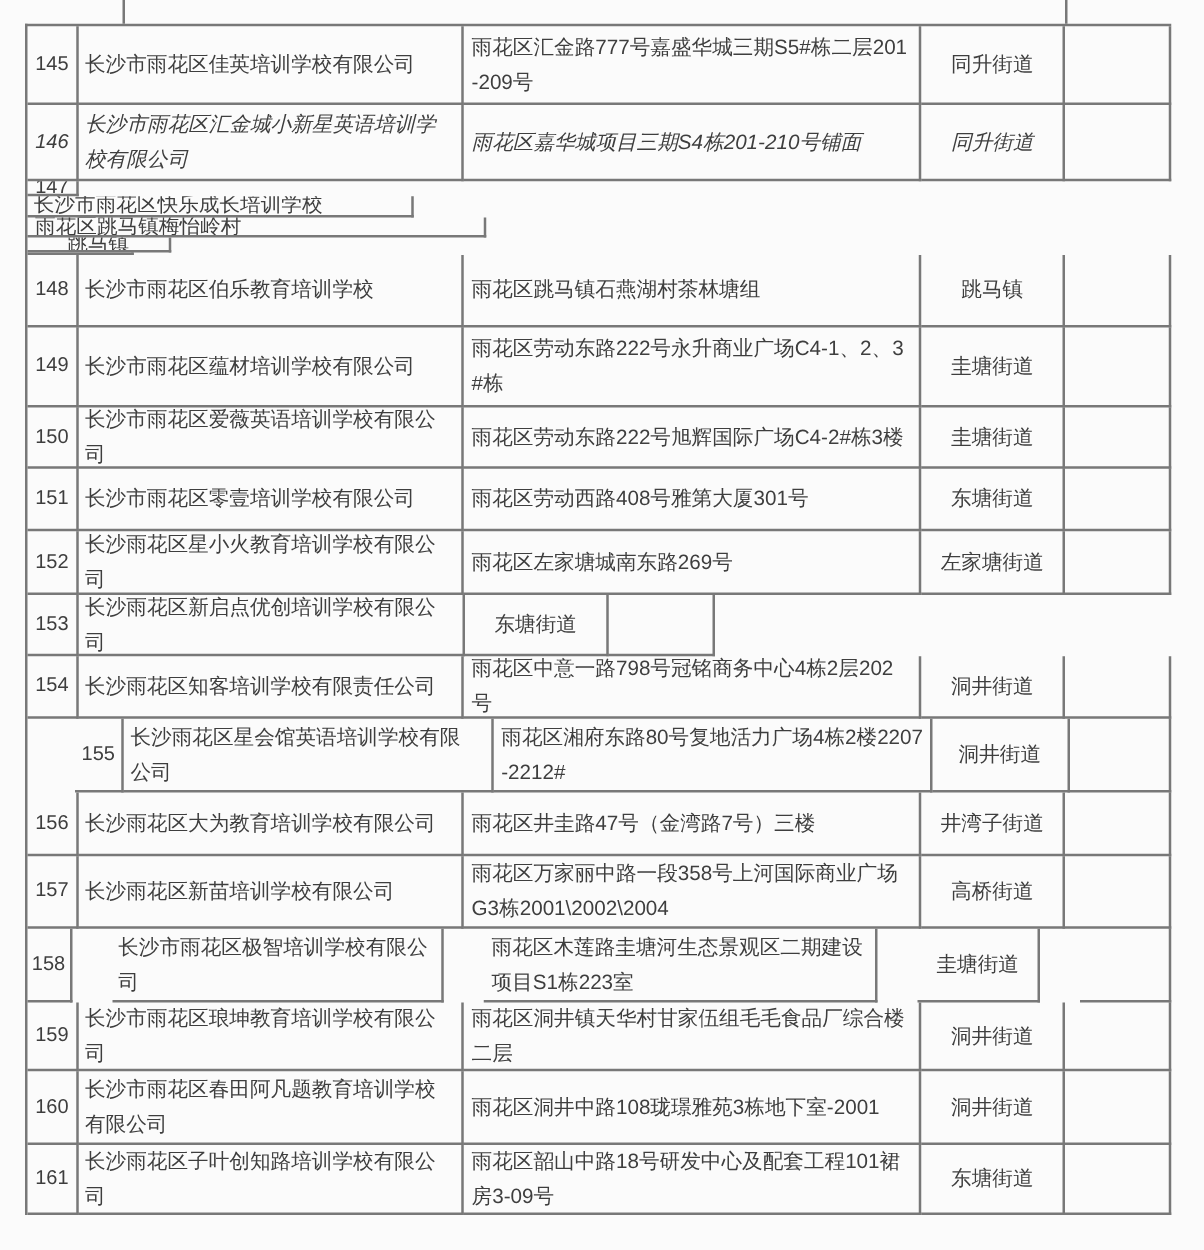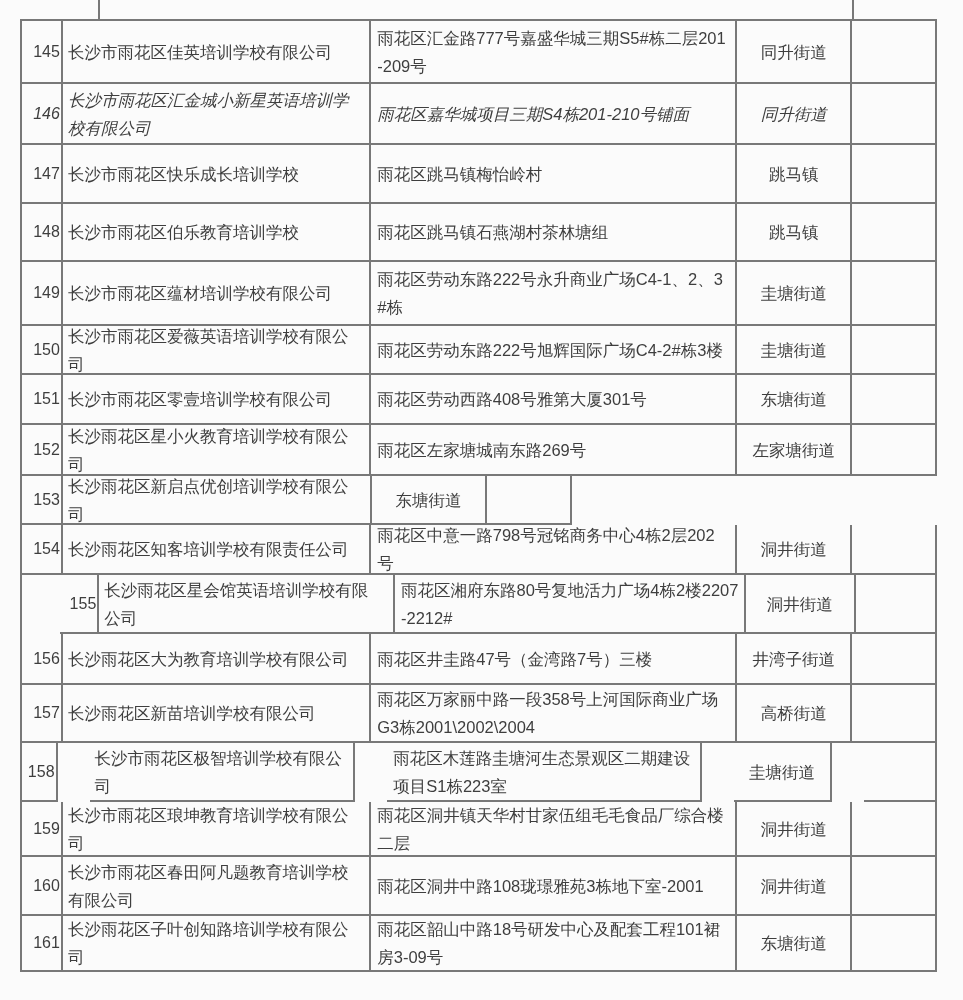--- a/index.html
+++ b/index.html
@@ -49,21 +49,21 @@
     border-right: 2px solid #787878;
     border-bottom: 2px solid #787878;
     display: flex;
     align-items: center;
     font-size: 16.5px;
     line-height: 28px;
     overflow: hidden;
   }
   .c-num {
     width: 41px;
-    justify-content: flex-end;
+    justify-content: center;
     padding: 0 1px;
     font-size: 16px;
   }
   .c-name {
     width: 309px;
     padding: 2px 9px 2px 5px;
   }
   .c-addr {
     width: 367px;
     padding: 2px 5px 2px 6px;
@@ -111,21 +111,21 @@
       <span class="wrap-text">长沙市雨花区汇金城小新星英语培训学校有限公司</span>
     </div>
     <div class="cell c-addr">
       <span class="wrap-text">雨花区嘉华城项目三期S4栋201-210号铺面</span>
     </div>
     <div class="cell c-street">
       <span>同升街道</span>
     </div>
     <div class="cell c-empty"></div>
   </div>
-      <div class="row" style="height: 59px;">
+      <div class="row" style="height: 59px; flex-direction: column;">
     <div class="cell c-num">
       <span>147</span>
     </div>
     <div class="cell c-name">
       <span class="wrap-text">长沙市雨花区快乐成长培训学校</span>
     </div>
     <div class="cell c-addr">
       <span class="wrap-text">雨花区跳马镇梅怡岭村</span>
     </div>
     <div class="cell c-street">

